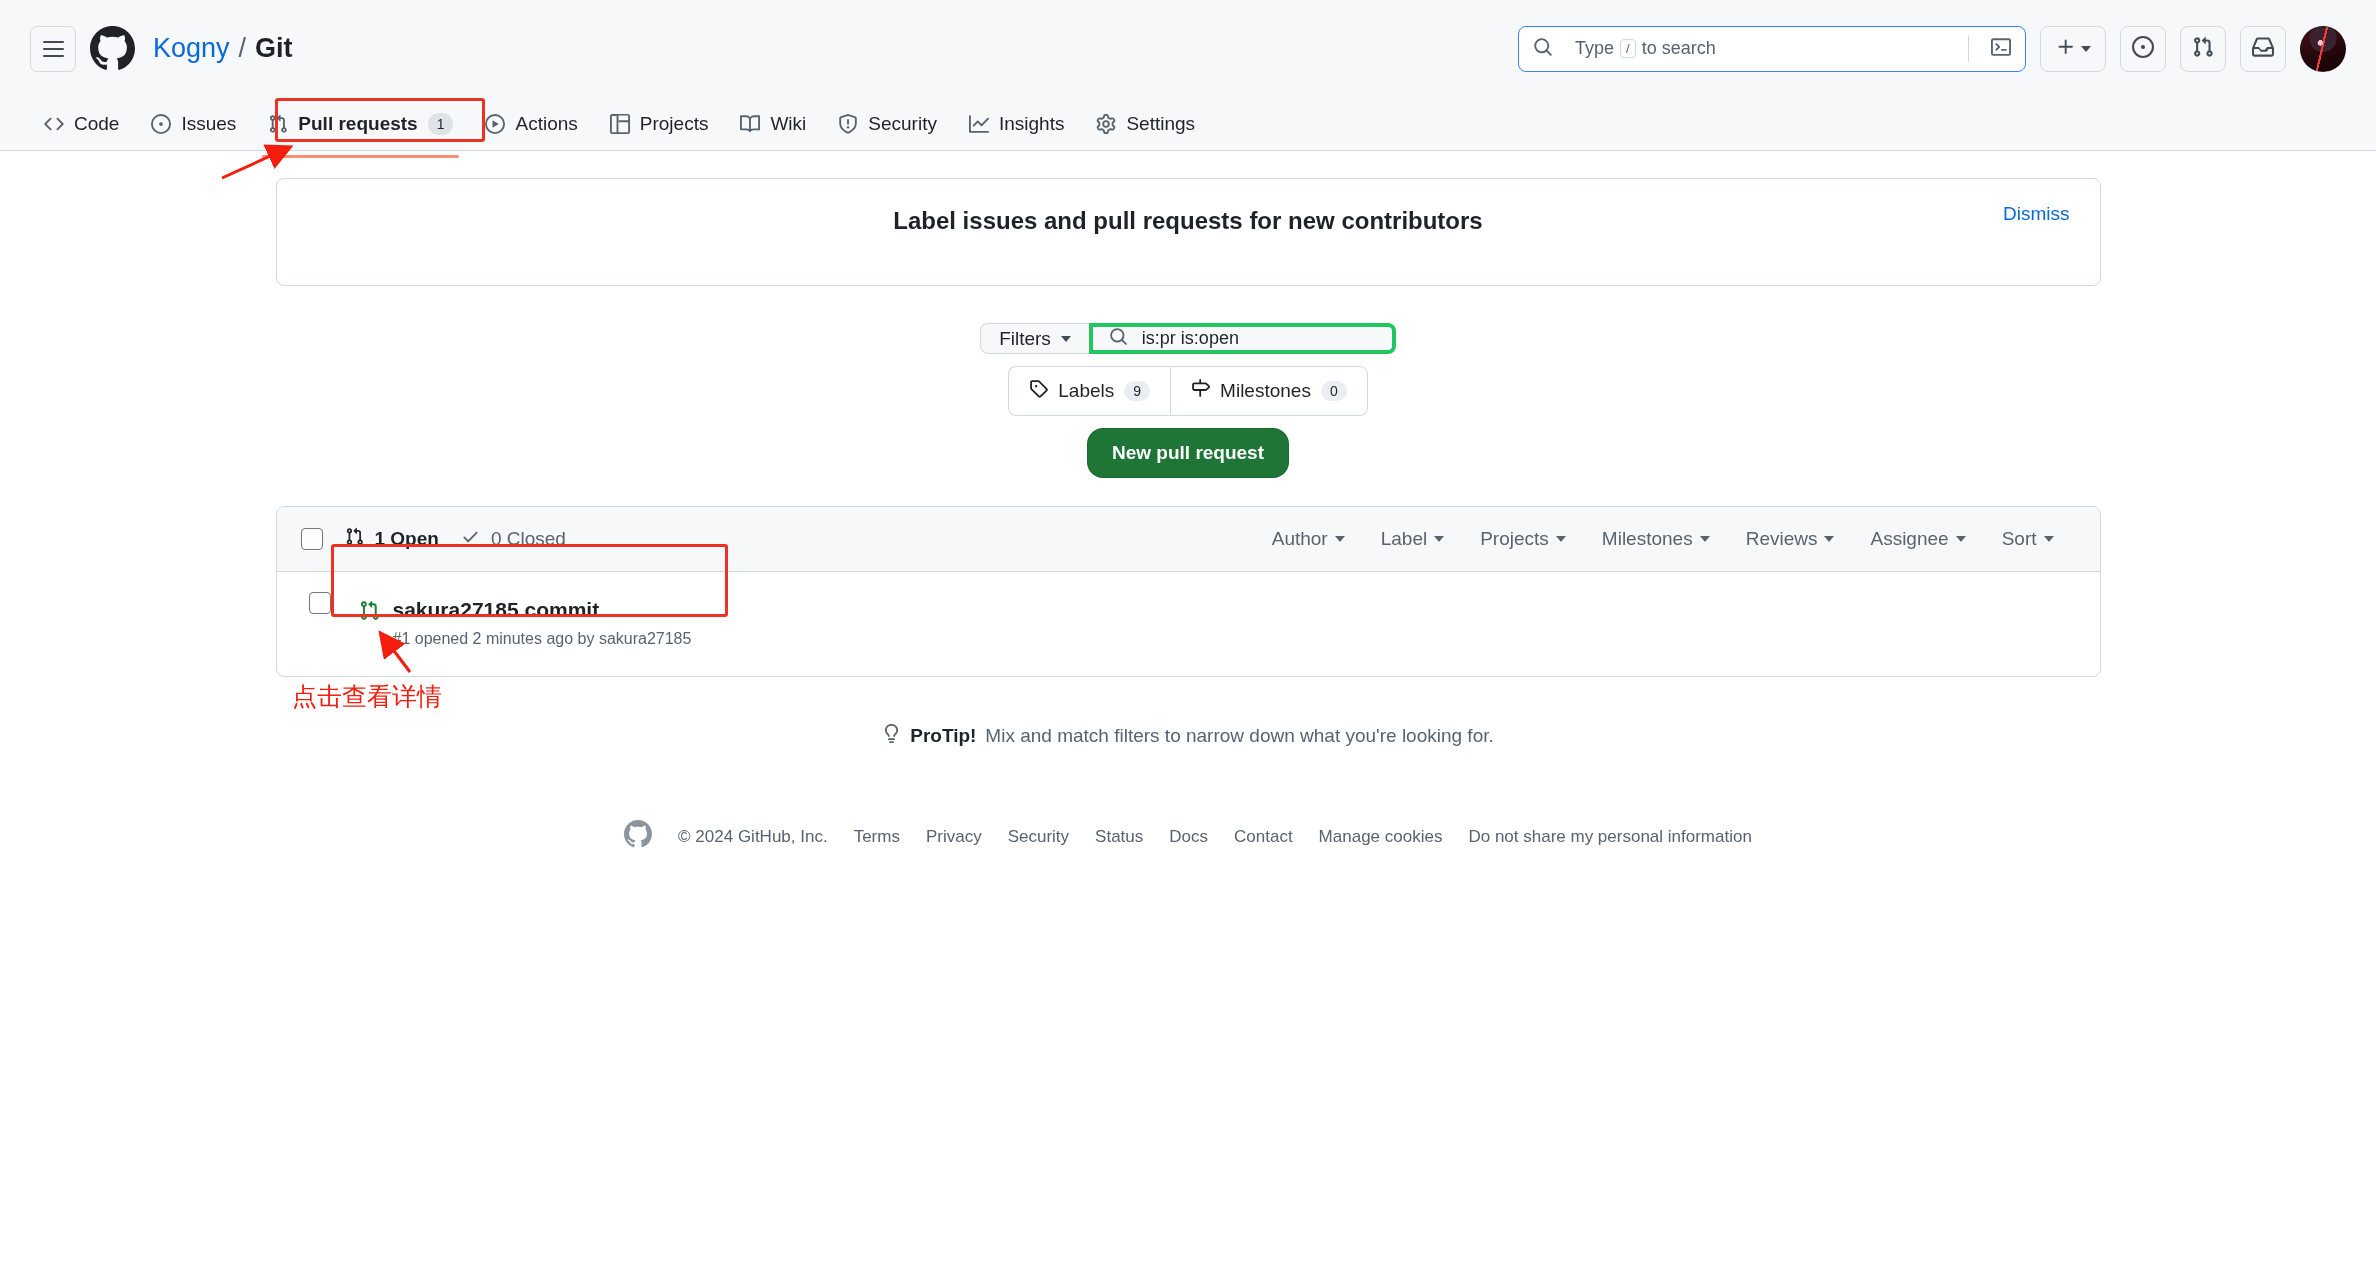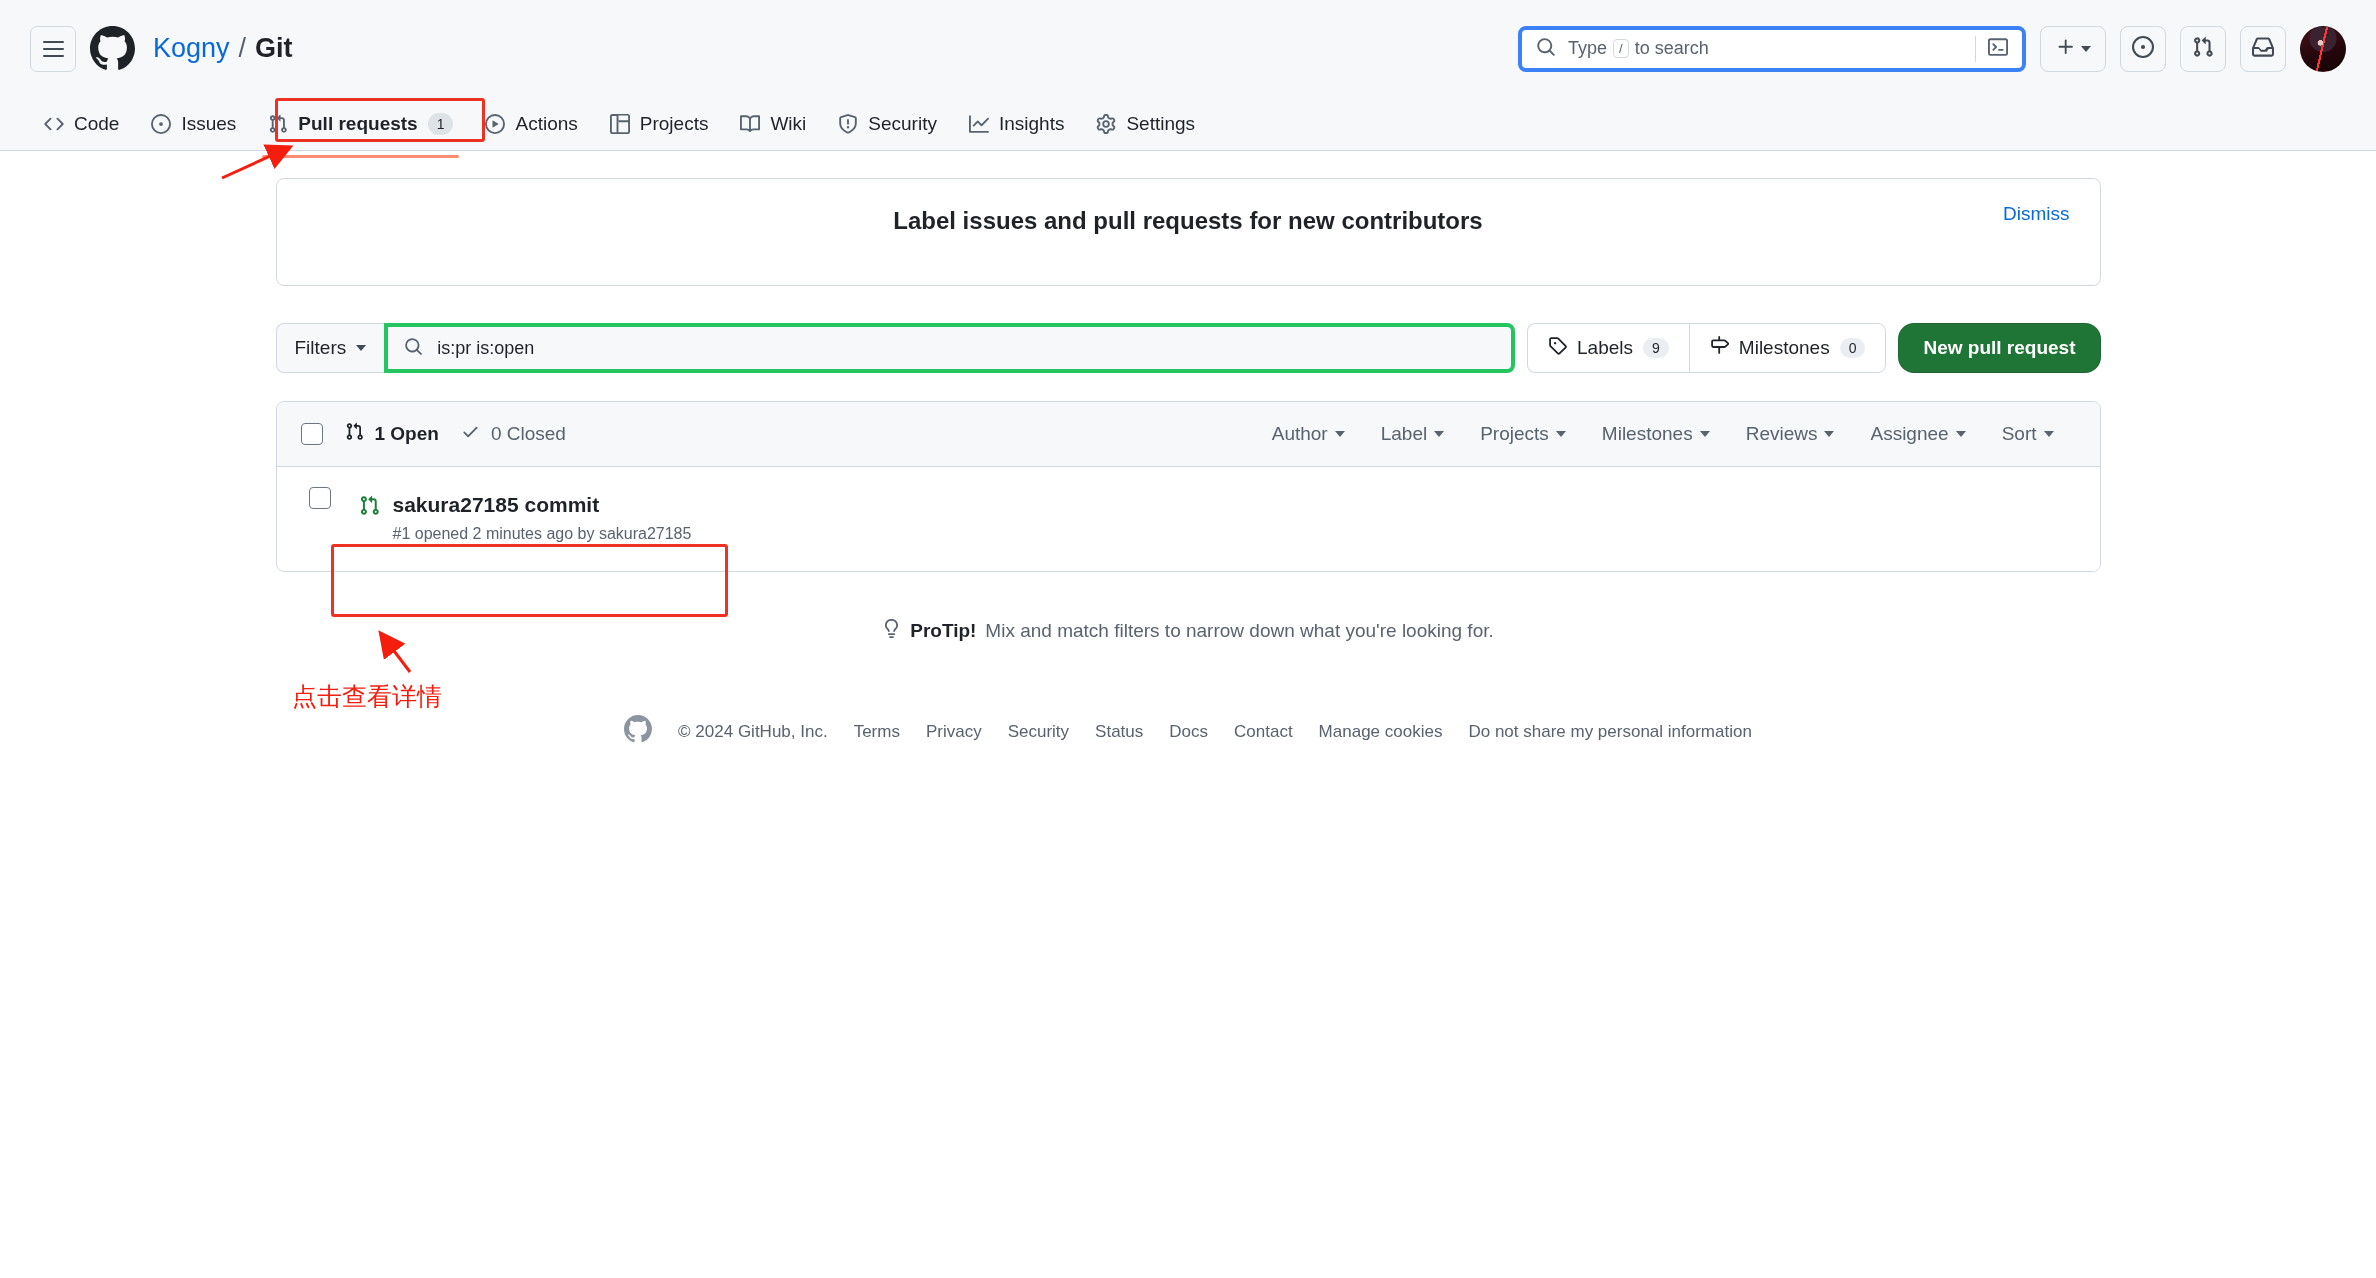--- a/index.html
+++ b/index.html
@@ -35,26 +35,26 @@
   .hamburger span { display: block; width: 21px; height: 2px; background: #424a53; border-radius: 2px; }
   .gh-logo { width: 45px; height: 45px; margin-right: 18px; display:flex; align-items:center; }
   .breadcrumb { display: flex; align-items: center; font-size: 27px; }
   .breadcrumb a { color: #0969da; text-decoration: none; }
   .breadcrumb .sep { color: #59636e; margin: 0 9px; font-weight: 400; }
   .breadcrumb .repo { color: #1f2328; font-weight: 700; }
 
   .header-right { margin-left: auto; display: flex; align-items: center; gap: 14px; }
   .search-box {
     width: 508px; height: 46px;
-    border: 4px solid #3b82f6;
+    border: 1px solid #3b82f6;
     border-radius: 8px;
     background: #ffffff;
     display: flex; align-items: center;
     padding: 0 14px;
-    gap: 12px;
+    gap: 22px;
     cursor: text;
   }
   .search-box .ph { color: #59636e; font-size: 18px; display: flex; align-items: center; gap: 6px; flex: 1; }
   .slash-key {
     border: 1px solid #d1d9e0; border-radius: 4px;
     font-size: 13px; padding: 0px 5px; color: #59636e; line-height: 17px;
   }
   .cmd-divider { width:1px; height:26px; background:#d1d9e0; }
   .icon-btn {
     height: 46px; min-width: 46px;
@@ -125,21 +125,21 @@
     background: #7057ff; color: #ffffff;
     border-radius: 20px; font-size: 17px; font-weight: 600;
     padding: 4px 12px; line-height: 22px;
   }
   .dismiss {
     position: absolute; right: 30px; top: 24px;
     color: #0969da; font-size: 19px; cursor: pointer; text-decoration: none;
   }
 
   
-  .filter-bar { display: flex; align-items: center; margin-top: 37px; gap: 12px; }
+  .filter-bar { display: flex; align-items: center; margin-top: 37px; gap: 12px; flex-direction: column; }
   .filters-search { display: flex; flex: 1; min-width: 0; height: 50px; }
   .filters-btn {
     display: flex; align-items: center; gap: 10px;
     border: 1px solid #d1d9e0; border-right: none;
     border-radius: 8px 0 0 8px;
     background: #f6f8fa;
     padding: 0 18px; font-size: 19px; cursor: pointer; color: #1f2328;
     white-space: nowrap;
   }
   .pr-search {

